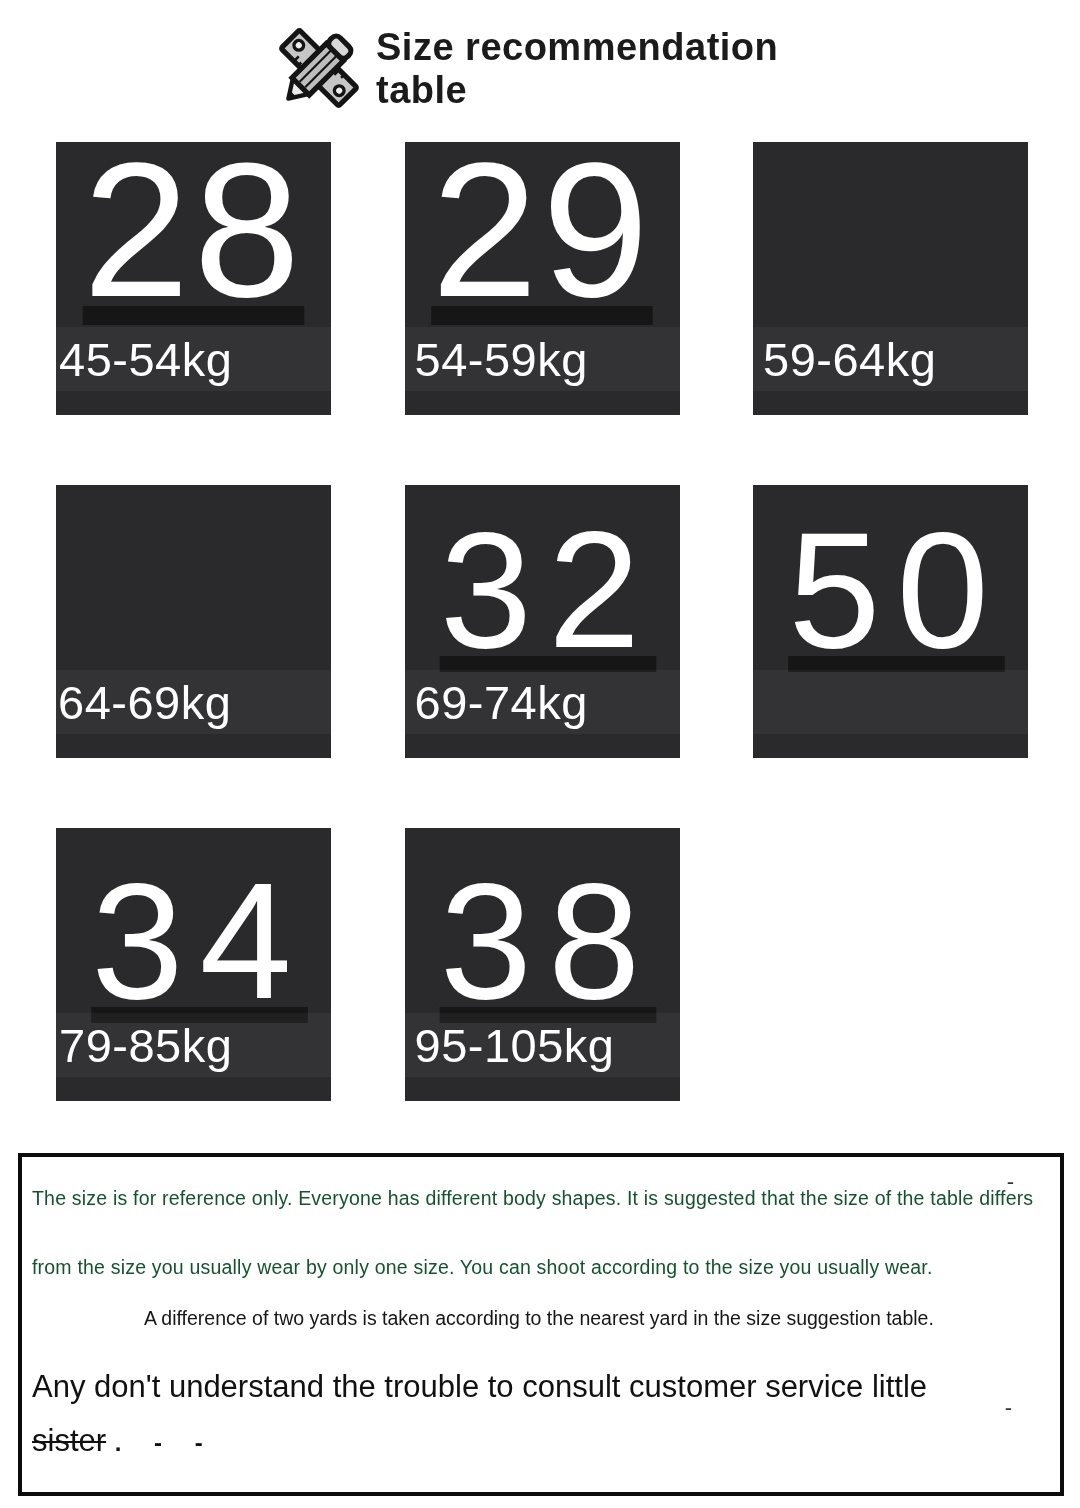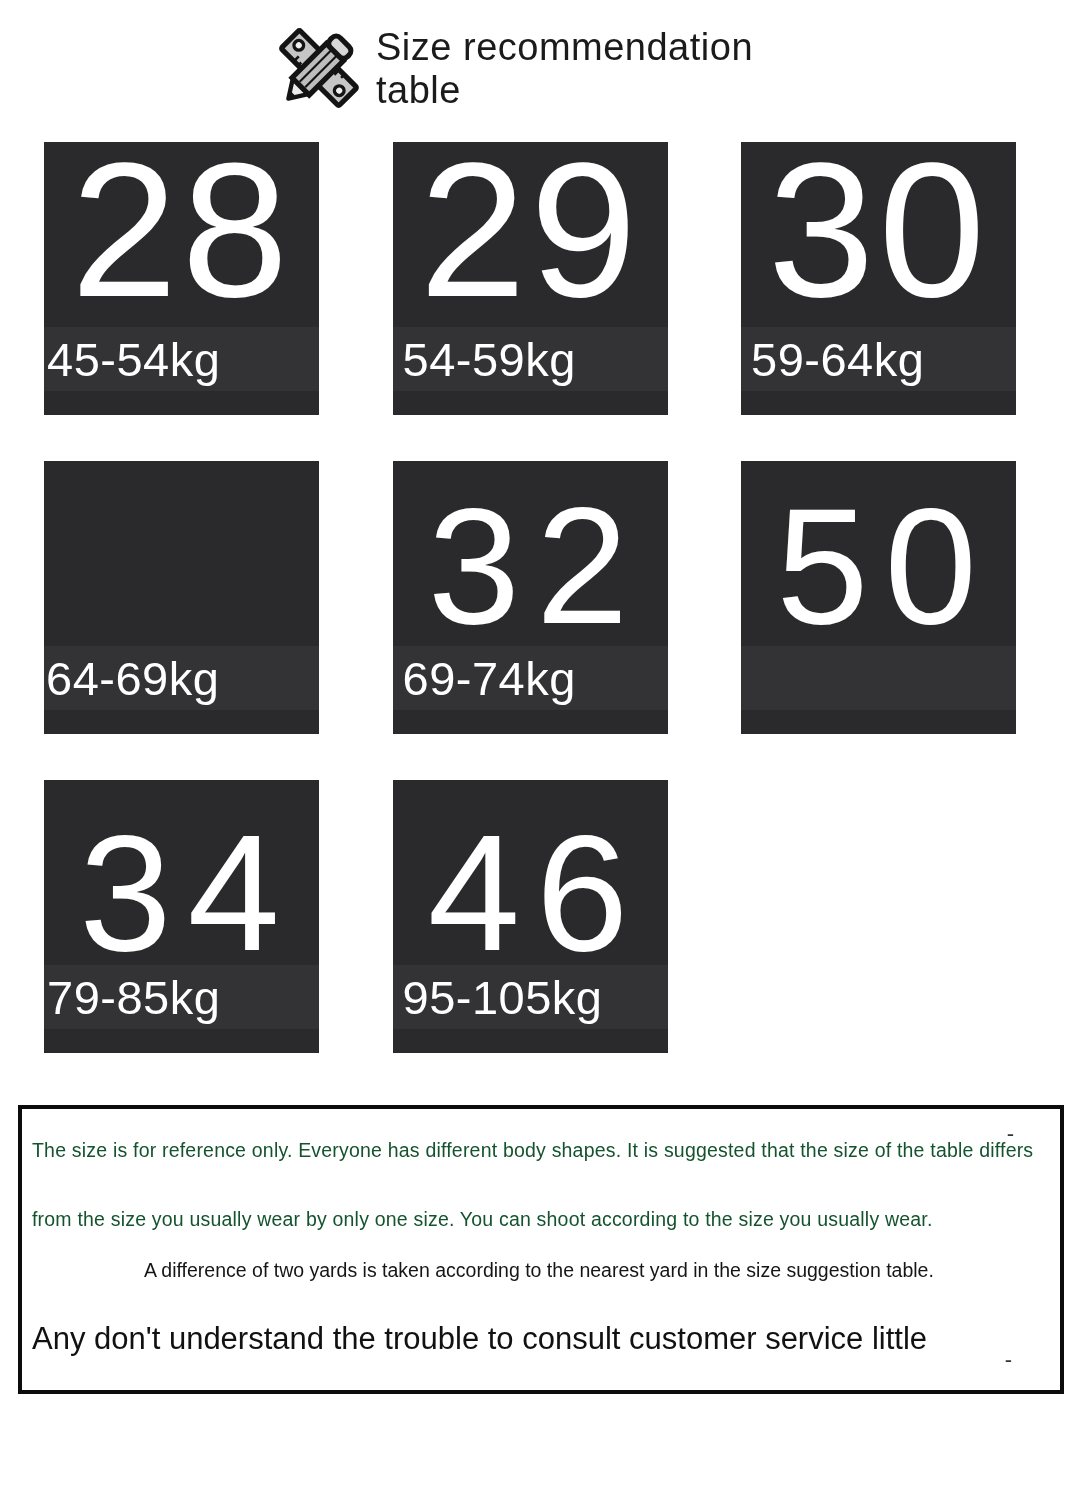--- a/index.html
+++ b/index.html
@@ -12,43 +12,45 @@
     font-family: "Liberation Sans", sans-serif;
     color: #161616;
   }
 
   
   .header {
     display: flex;
     align-items: flex-start;
     margin: 16px 4px 0 266px;
     height: 108px;
+    font-weight: bold;
   }
   .icon {
     width: 106px;
     height: 104px;
     flex: none;
     margin-right: 4px;
   }
   .title {
     font-size: 38px;
     line-height: 1.12;
     color: #1b1b1b;
     margin-top: 10px;
     letter-spacing: 0.5px;
   }
 
   
   .grid {
     width: 972px;
-    margin: 18px 54px 0 44px;
+    margin: 18px 54px 0 56px;
     display: grid;
     grid-template-columns: repeat(3, 275px);
     justify-content: space-between;
-    row-gap: 46px;
+    row-gap: 70px;
+    text-decoration: underline;
   }
   .tile {
     position: relative;
     width: 275px;
     height: 273px;
     background: #2a2a2c;
     overflow: hidden;
   }
   .num {
     text-align: center;
@@ -167,21 +169,20 @@
     <div class="kg">45-54kg</div>
   </div>
 
   <div class="tile">
     <div class="num">29</div>
     <div class="band"></div>
     <div class="kg">54-59kg</div>
   </div>
 
   <div class="tile">
-    <div class="num">30</div>
     <div class="band"></div>
     <div class="kg">59-64kg</div>
   </div>
 
   <div class="tile">
     <div class="band"></div>
     <div class="kg">64-69kg</div>
   </div>
 
   <div class="tile">
@@ -196,29 +197,33 @@
   </div>
 
   <div class="tile">
     <div class="num">34</div>
     <div class="band"></div>
     <div class="kg">79-85kg</div>
   </div>
 
 
   <div class="tile">
-    <div class="num">46</div>
+    <div class="num">38</div>
     <div class="band"></div>
     <div class="kg">95-105kg</div>
   </div>
 
 </div>
 
 <div class="notes-box">
   <span class="dash d1">-</span>
   <div class="note-line l1">The size is for reference only. Everyone has different body shapes. It is suggested that the size of the table differs</div>
   <div class="note-line l2">from the size you usually wear by only one size. You can shoot according to the size you usually wear.</div>
   <div class="note-indent">A difference of two yards is taken according to the nearest yard in the size suggestion table.</div>
   <div class="footer-note">
     <div>Any don't understand the trouble to consult customer service little</div>
+    <div>
+      <span class="strike">sister</span>
+      <span class="trail">. - -</span>
+    </div>
   </div>
   <span class="dash d2">-</span>
 </div>
 
 </body></html>

